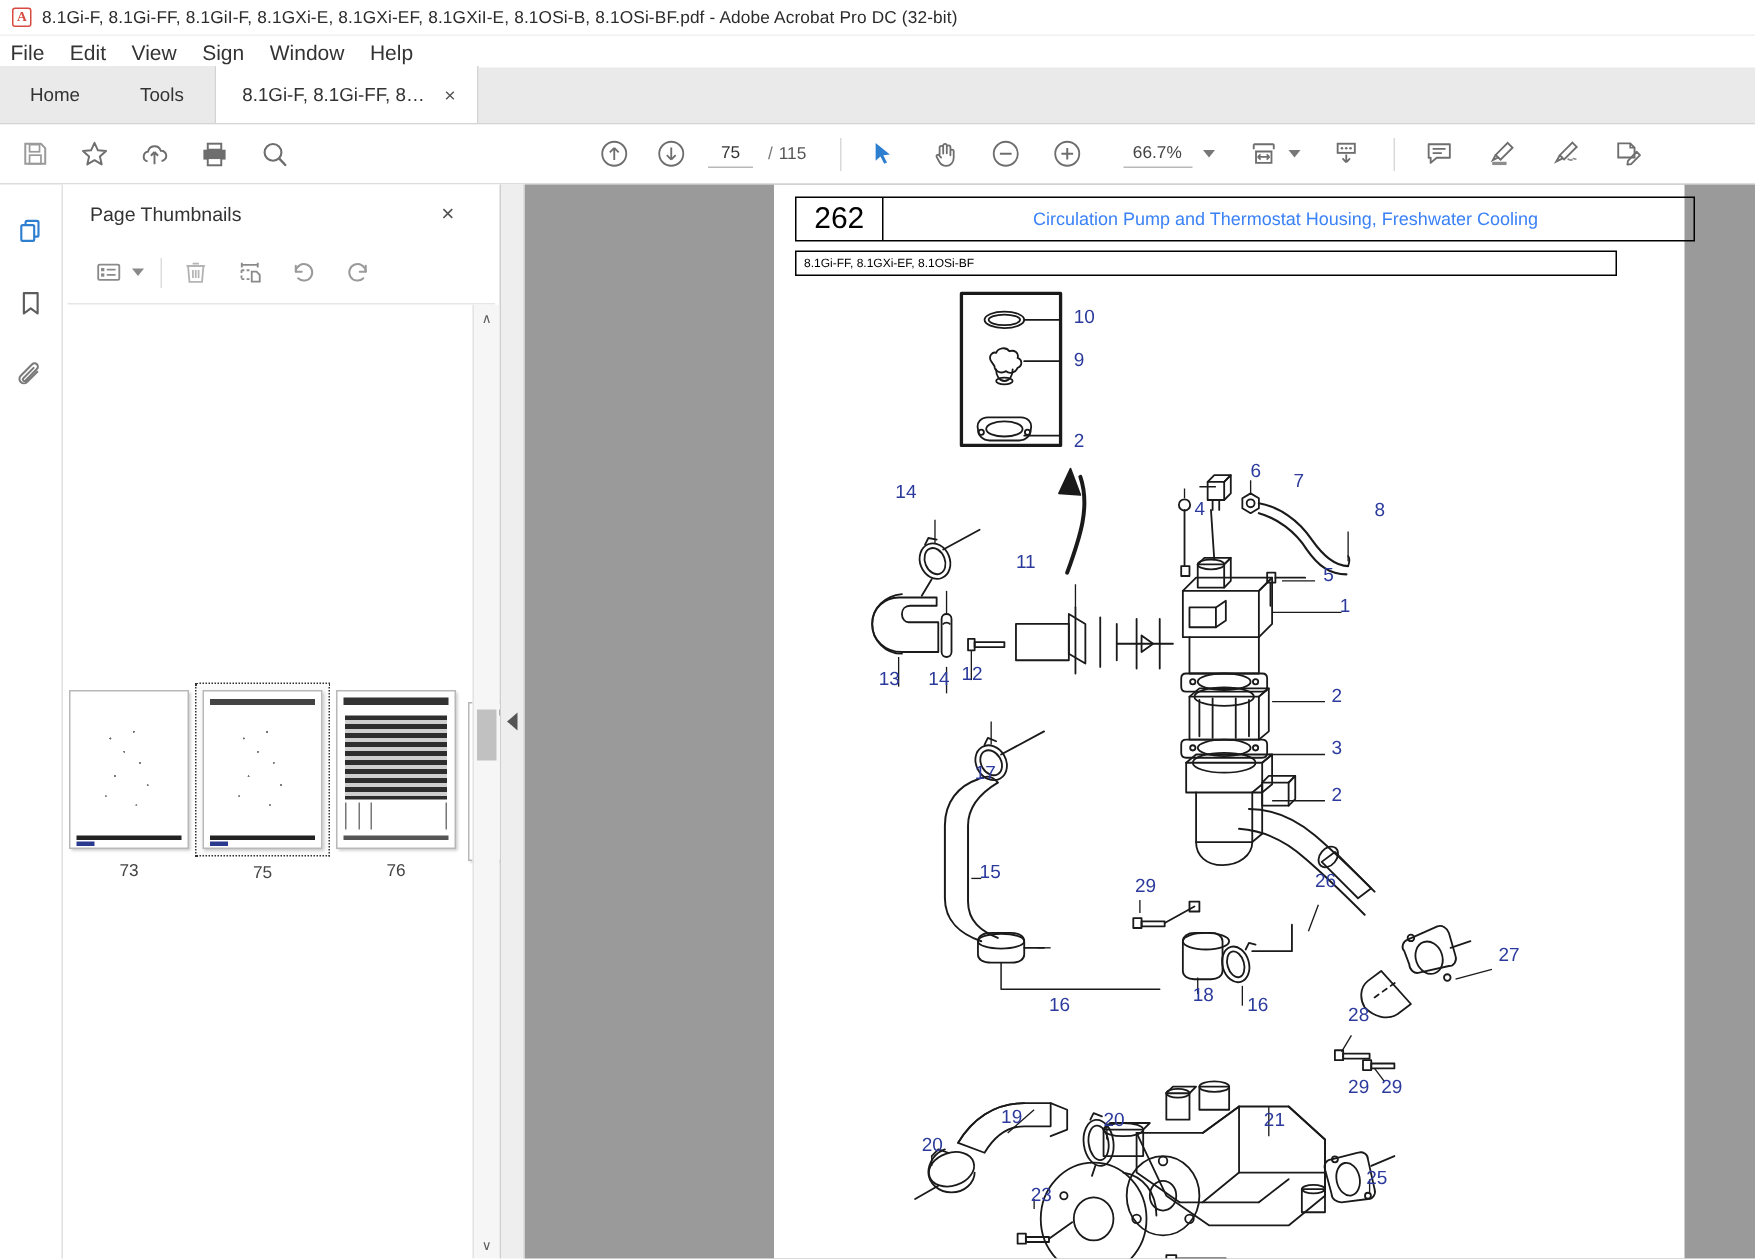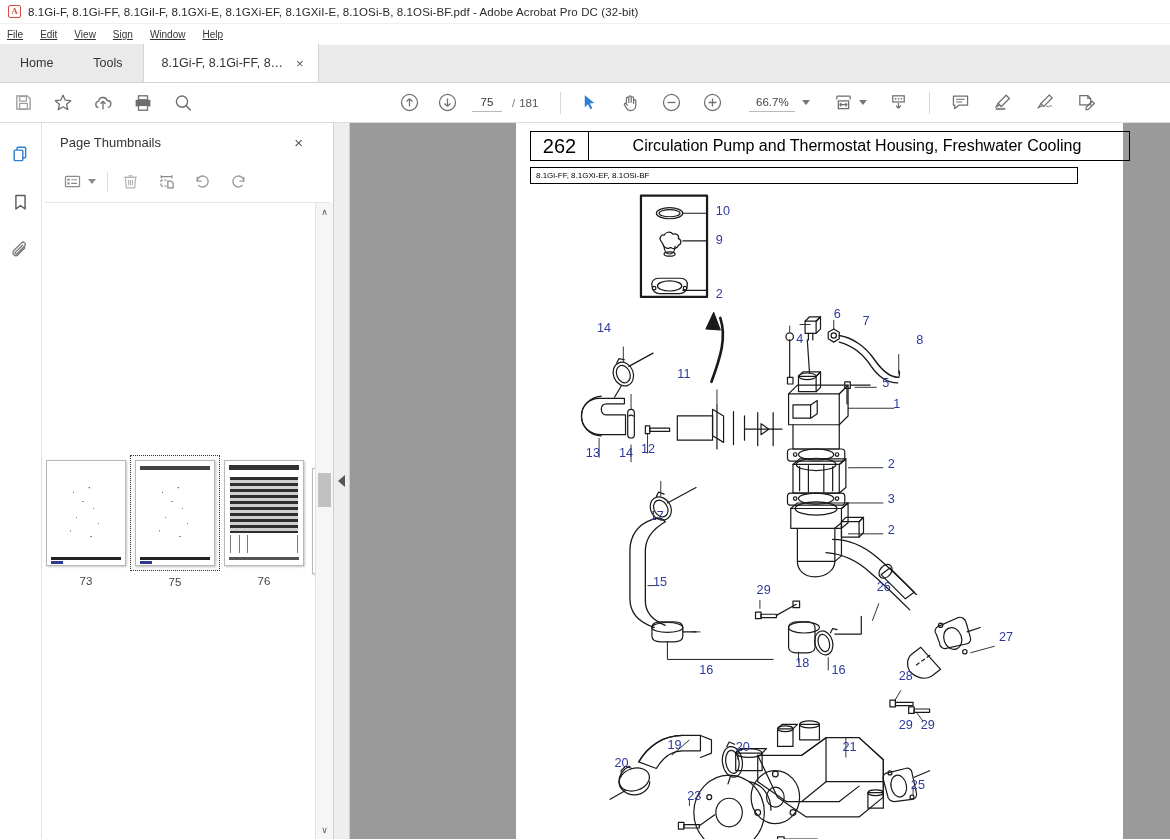--- a/index.html
+++ b/index.html
@@ -10,21 +10,21 @@
   .titlebar{ height:24px; background:#ffffff; display:flex; align-items:center;
     padding-left:8px; border-bottom:1px solid #f0f0f0; }
   .acro-logo{ width:13px; height:13px; border:1px solid #d94b42; border-radius:2px;
     color:#d94b42; font-size:9px; line-height:11px; text-align:center;
     font-weight:bold; margin-right:7px; font-family:"Liberation Serif", serif;}
   .title-text{ font-size:11.5px; color:#2b2b2b; white-space:nowrap; letter-spacing:.1px;}
 
   
   .menubar{ height:21px; background:#ffffff; display:flex; align-items:center;
     padding-left:7px; }
-  .menubar span{ font-size:10px; color:#333; margin-right:17px; cursor:default;text-decoration:underline;}
+  .menubar span{ font-size:14px; color:#333; margin-right:17px; cursor:default;}
 
   
   .tabstrip{ height:38px; background:#eaeaea; display:flex; align-items:flex-end;
     border-bottom:1px solid #d4d4d4; }
   .tab{ height:38px; display:flex; align-items:center; padding:0 22px;
     font-size:12.5px; color:#333; cursor:pointer;margin-top:40px; }
   .tab.home{ background:#eaeaea; padding:0 20px;}
   .tab.tools{ background:#eaeaea; padding:0 20px; }
   .tab.doc{ background:#ffffff; border-left:1px solid #d4d4d4;
     border-right:1px solid #d4d4d4; padding:0 14px 0 18px; position:relative;
@@ -130,21 +130,21 @@
   .page{ position:absolute; left:166px; top:0; width:607px; height:100%;
     background:#ffffff; }
 
   
   .pg-headrow{ position:absolute; left:14px; top:8px; width:600px; height:30px;
     border:1.6px solid #000; display:flex; align-items:stretch; }
   .pg-num{ width:58px; border-right:1.6px solid #000; display:flex;
     align-items:center; justify-content:center; font-size:20px; color:#000;
     font-family:"Liberation Sans", sans-serif;}
   .pg-title{ flex:1; display:flex; align-items:center; justify-content:center;
-    font-size:16px; color:#000000; padding-right:4px;}
+    font-size:12px; color:#3b82f6; padding-right:4px;}
   .pg-sub{ position:absolute; left:14px; top:44px; width:548px; height:17px;
     border:1px solid #000; display:flex; align-items:center; padding-left:5px;
     font-size:8px; color:#000;}
   .diagram{ position:absolute; left:14px; top:66px; width:548px; bottom:0; }
   .diagram svg{ display:block; width:100%; height:100%; }
 </style>
 </head>
 <body>
 
 <div class="titlebar">
@@ -213,21 +213,21 @@
         </svg>
     </div>
     <div class="ticon" style="margin-left:16px">
       <svg width="21" height="21" viewBox="0 0 22 22">
           <circle cx="11" cy="11" r="8.4" fill="none" stroke="#6e6e6e" stroke-width="1.3"></circle>
           <path d="M11 6.7v8.4M11 15.1L7.9 12M11 15.1l3.1-3.1" fill="none" stroke="#6e6e6e" stroke-width="1.3"></path>
         </svg>
     </div>
     <input class="pagefield" style="margin-left: 14px;" value="75">
     <span class="slash">/</span>
-    <span class="pagetotal">181</span>
+    <span class="pagetotal">115</span>
 
     <div class="vdiv" style="margin-left:22px"></div>
 
     <div class="ticon" style="margin-left:4px">
       <svg width="19" height="19" viewBox="0 0 20 20">
           <path d="M5 2.4l10 8.1-4.6.5 2.6 5.1-2 1-2.6-5.2-3.4 3z" fill="#2f7fd1"></path>
         </svg>
     </div>
     <div class="ticon" style="margin-left:19px">
       <svg width="20" height="20" viewBox="0 0 20 20">

